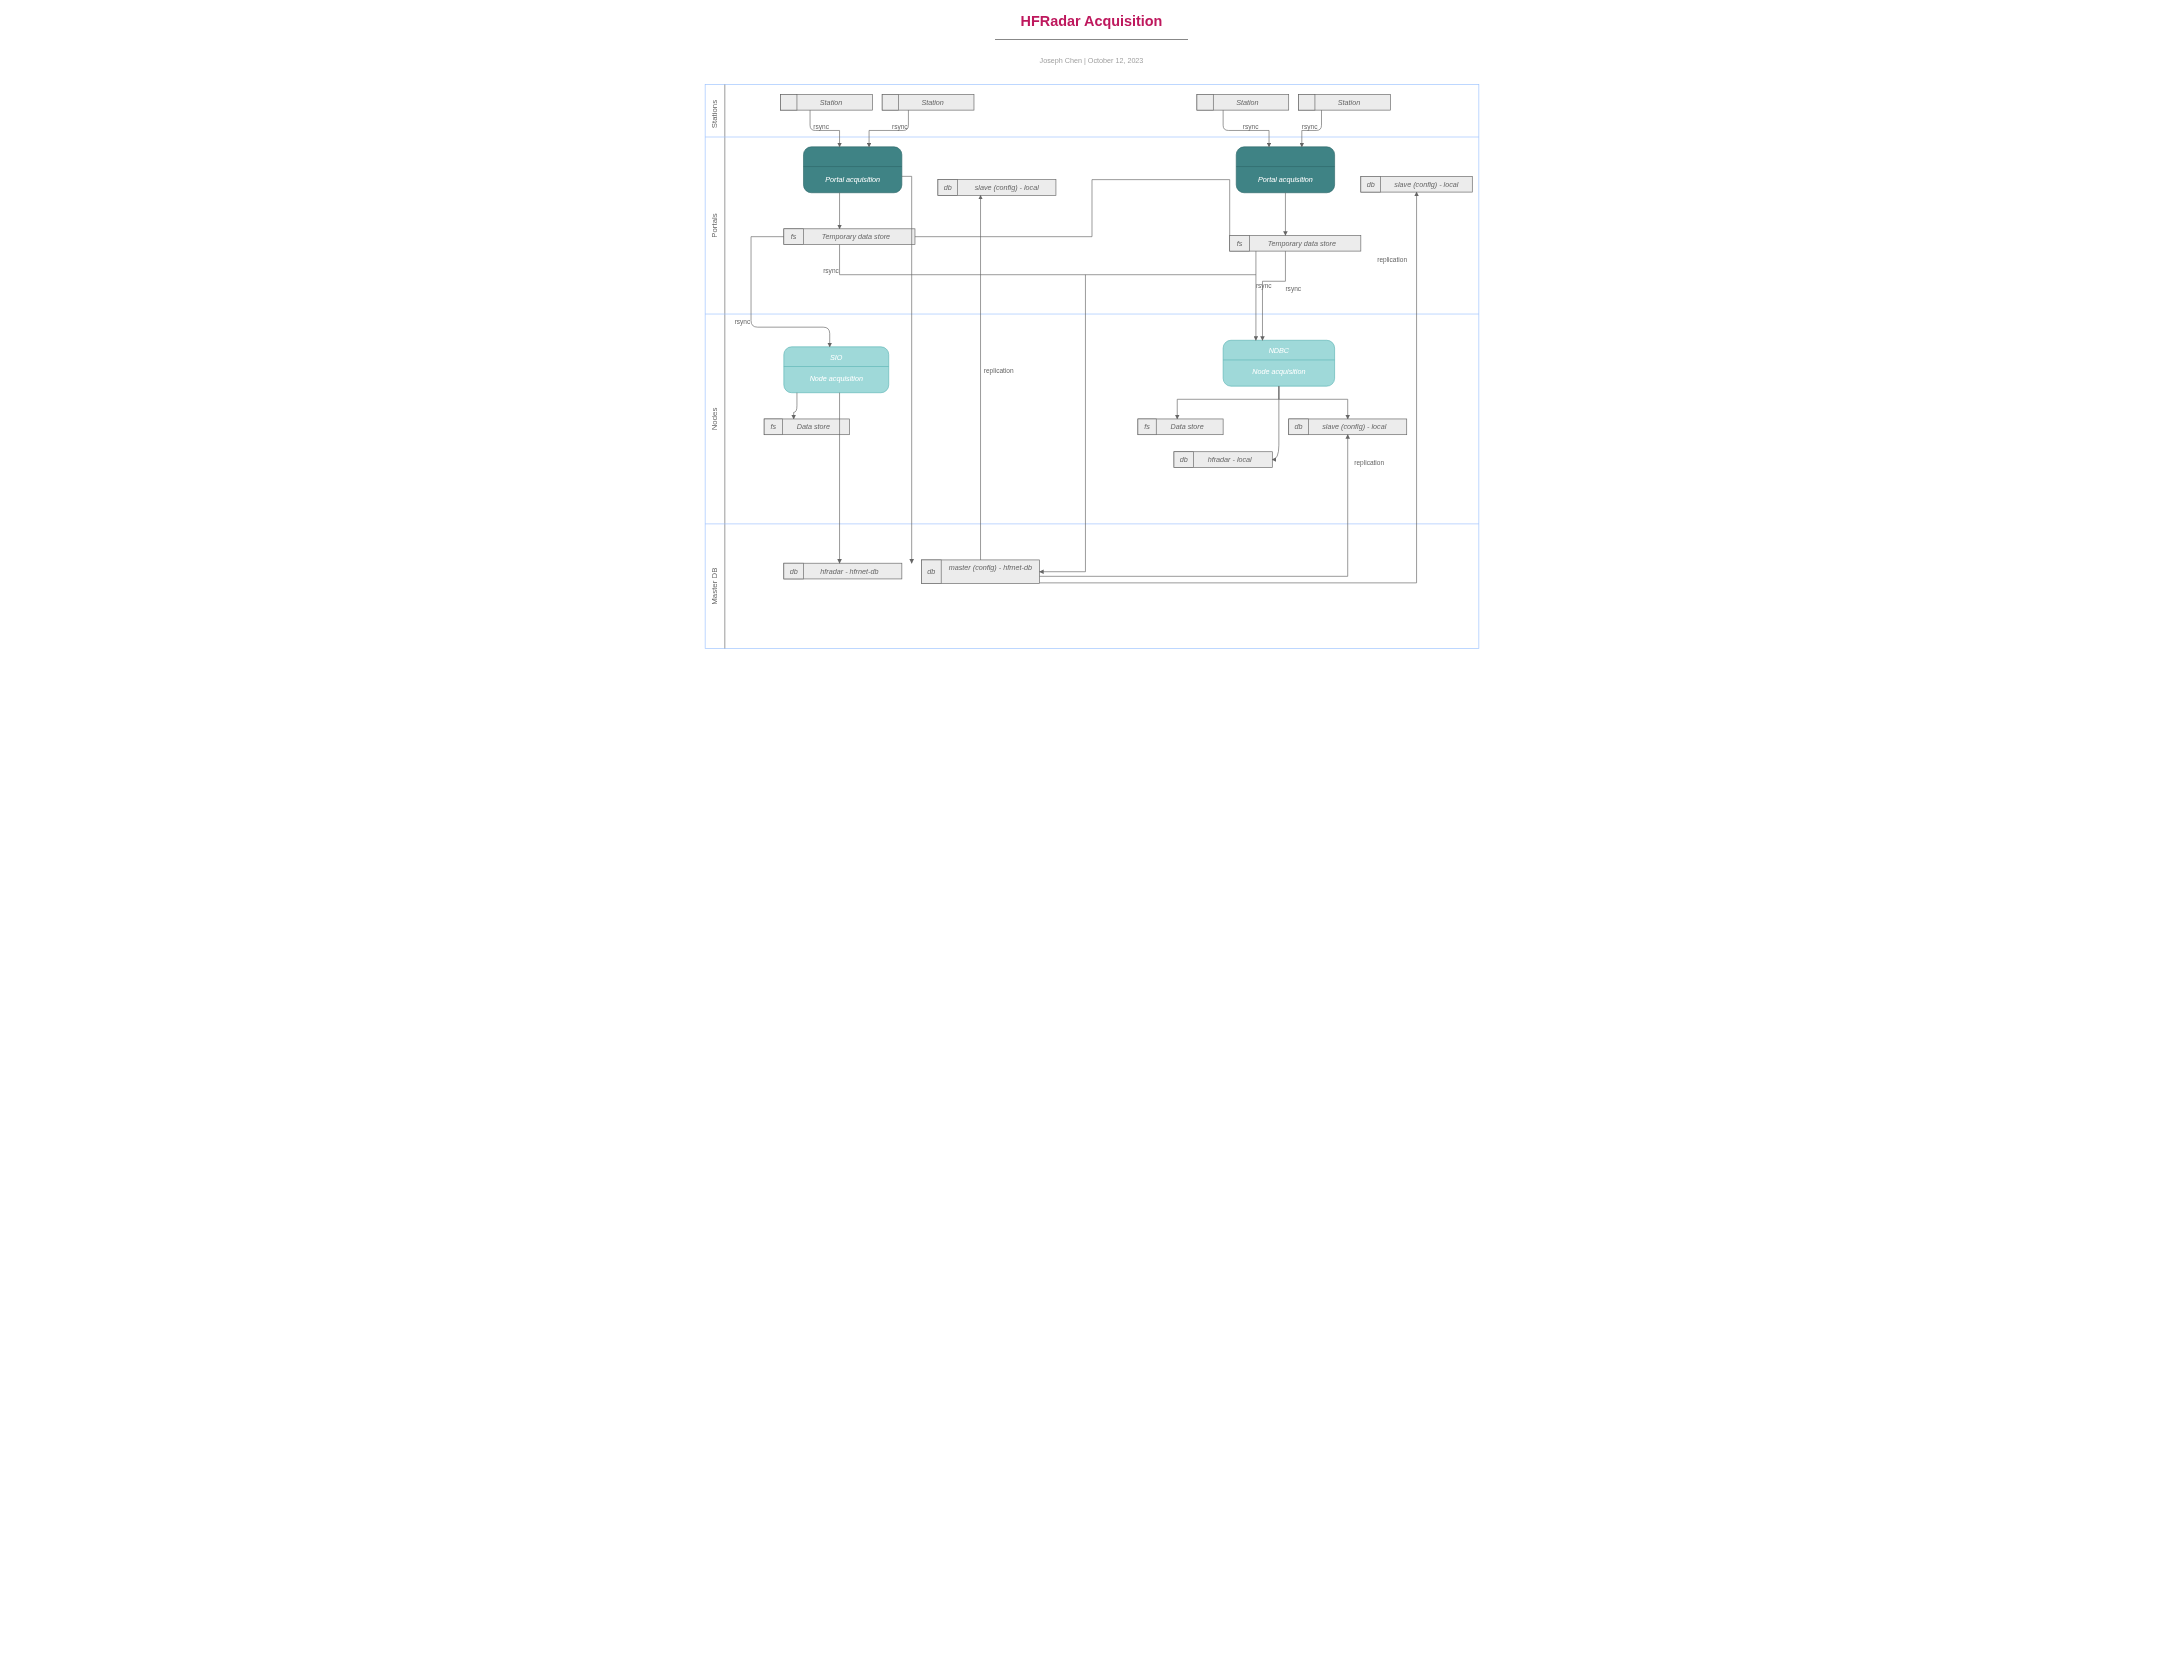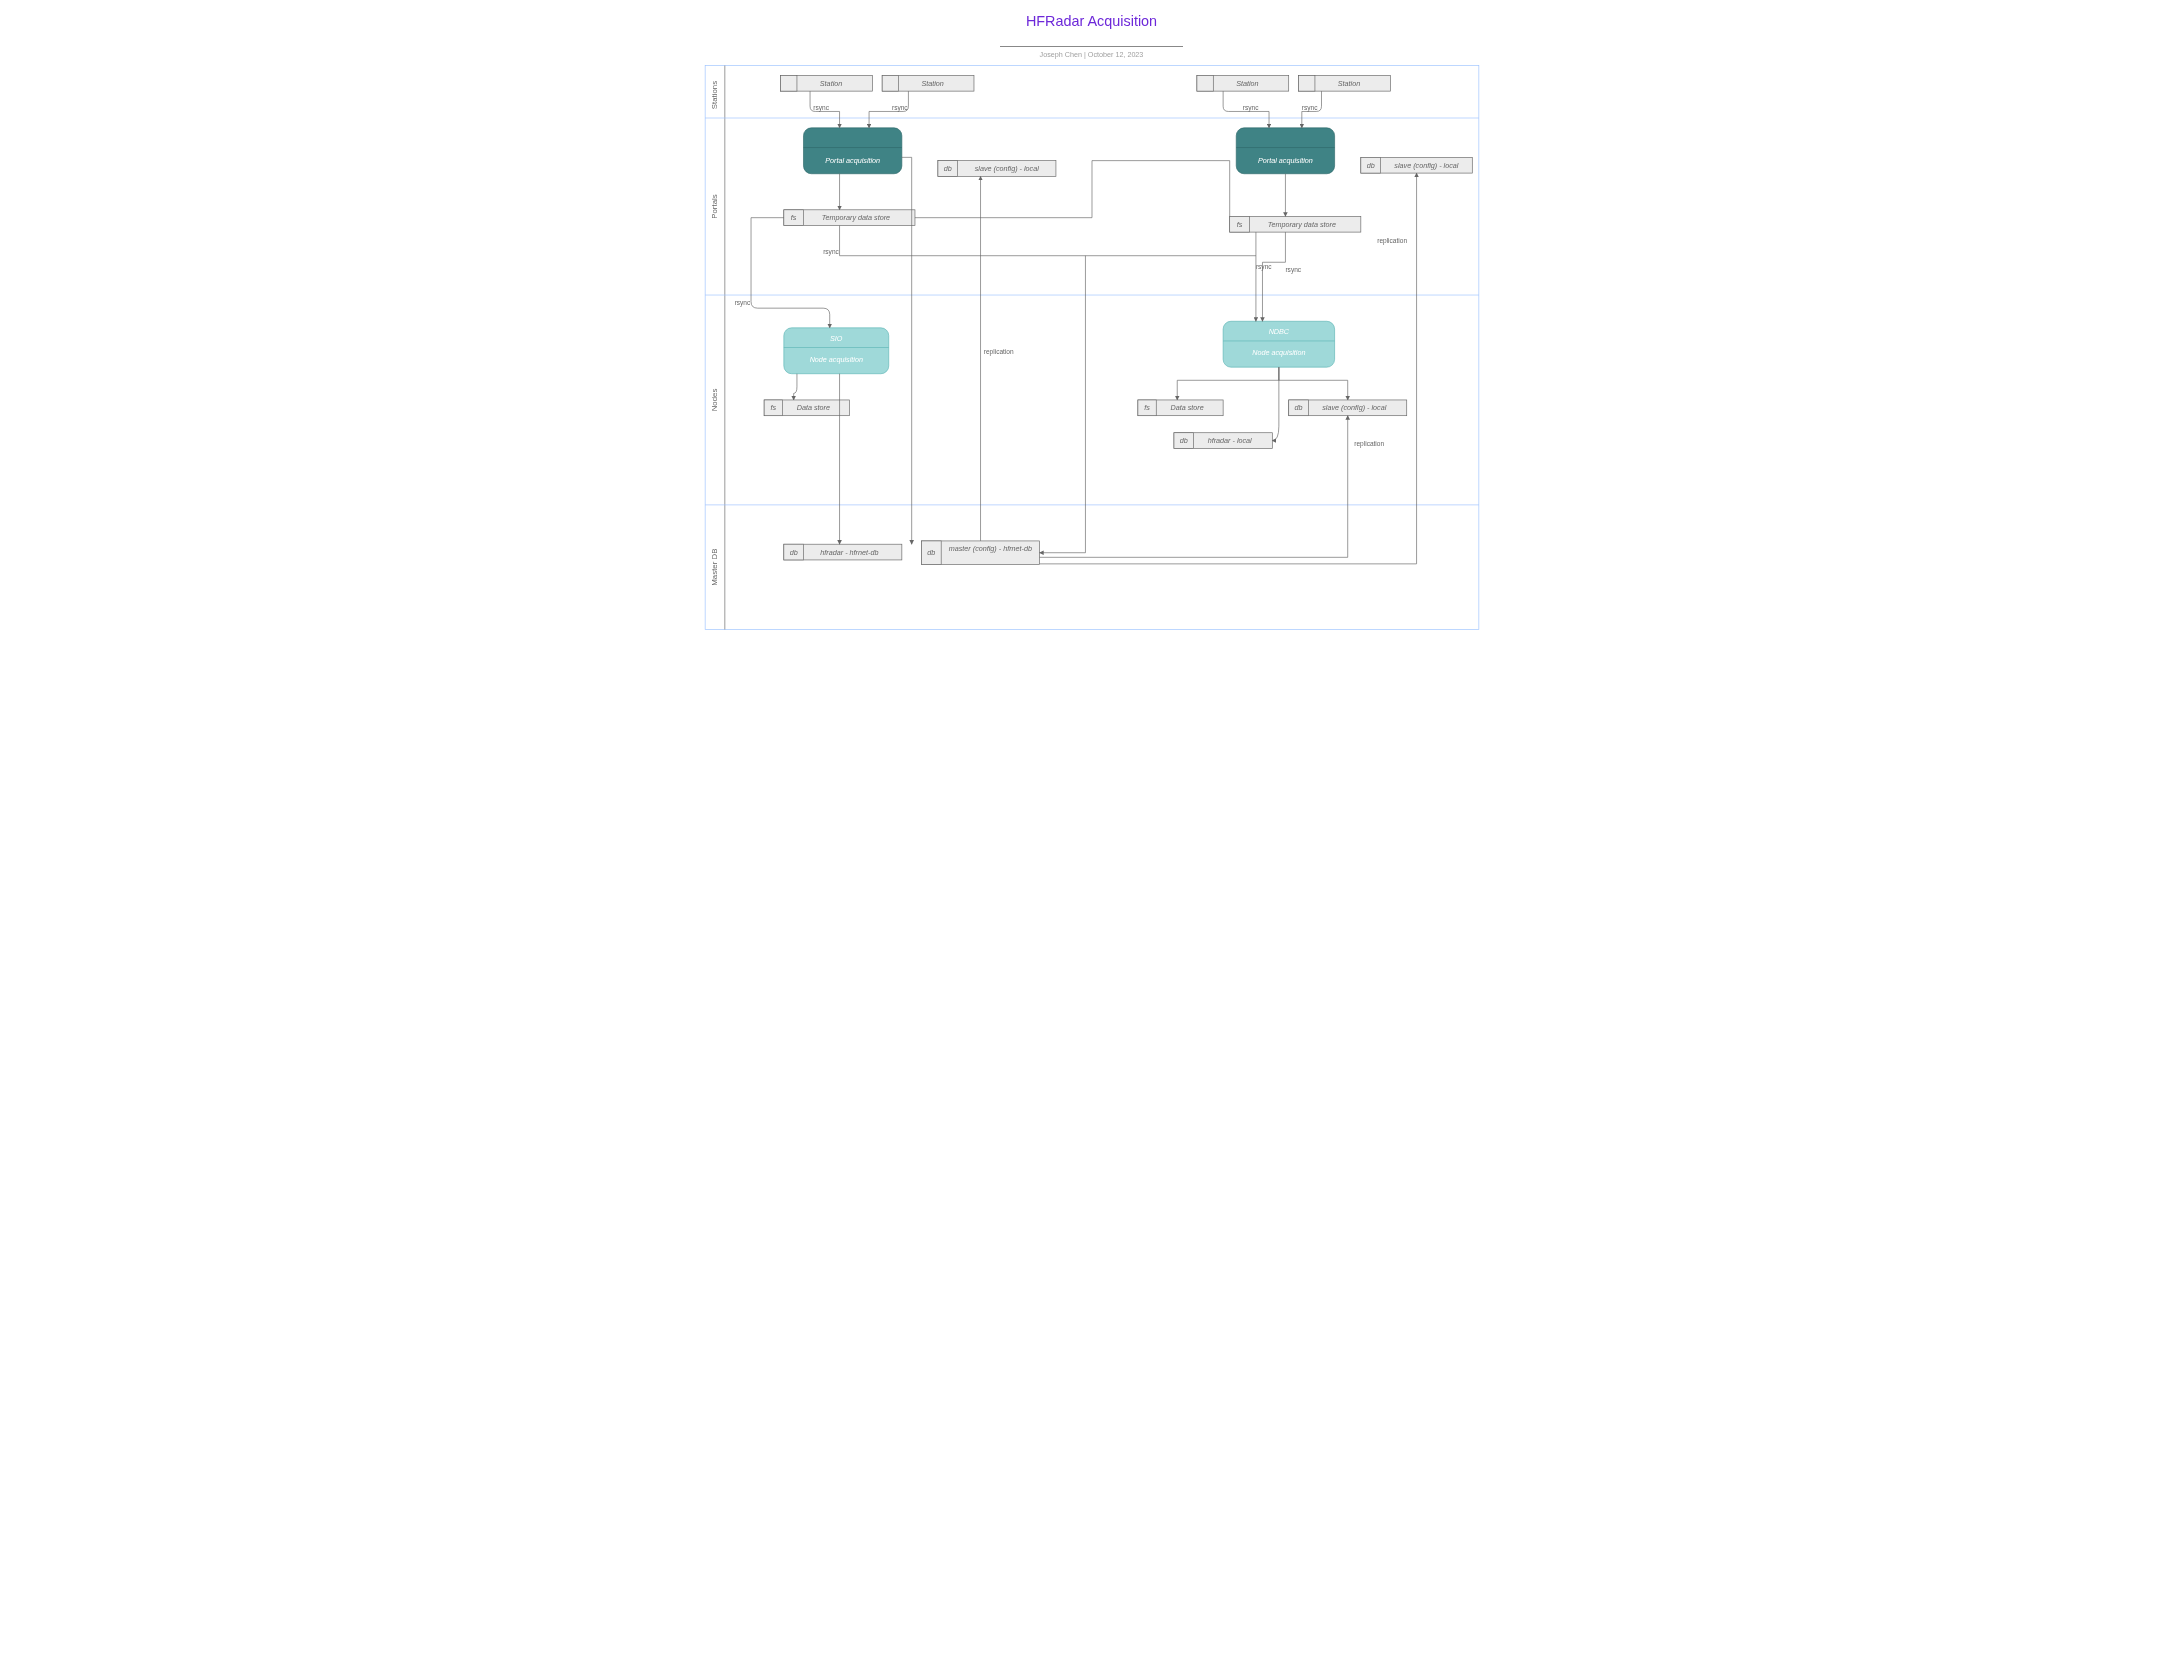--- a/index.html
+++ b/index.html
@@ -1,18 +1,18 @@
 <!DOCTYPE html>
 <html style="font-size:10.5px"><head>
 <meta charset="utf-8">
 <style>
 html,body{margin:0;padding:0;background:#fff;font-family:Arial,Helvetica,sans-serif;color:#666}
 #hdr{text-align:center;padding-top:13px}
-#hdr h1{font-size:14.4px;font-weight:400;color:#6d28d9;margin:0 0 2.6px;border-bottom:0.7px solid #888;display:inline-block;padding:0 26px 17px}
-#hdr p{font-size:7.2px;color:#a0a0a0;margin:0 0}
+#hdr h1{font-size:14.4px;font-weight:700;color:#be185d;margin:0 0 2.6px;border-bottom:0.7px solid #888;display:inline-block;padding:0 26px 10px}
+#hdr p{font-size:7.2px;color:#a0a0a0;margin:13px 0}
 svg{display:block;margin:0 auto}
 .lane-lbl{font-size:12px;fill:#666}
 .box{fill:#ececec;stroke:#666;stroke-width:1}
 .teal-d{fill:#3f8385;stroke:#2f6a6c}
 .teal-l{fill:#9fd9d9;stroke:#5fb5b5}
 .txt{font-size:11px;fill:#666;font-style:italic}
 .txt-w{font-size:11px;fill:#fff;font-style:italic}
 .edge{stroke:#666;stroke-width:1;fill:none}
 .elbl{font-size:10px;fill:#666}
 </style>

